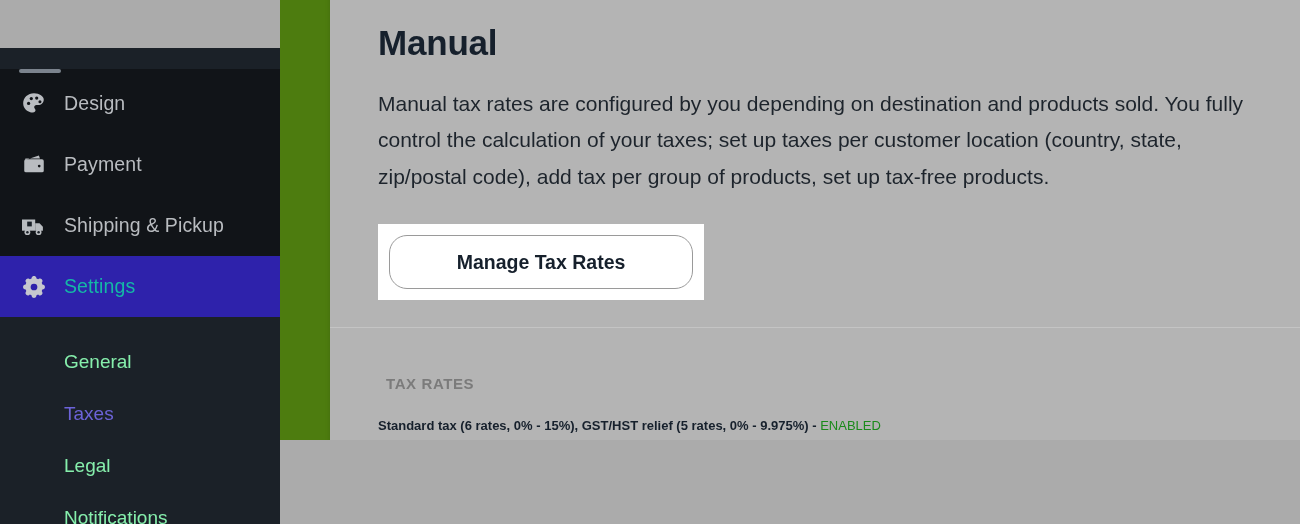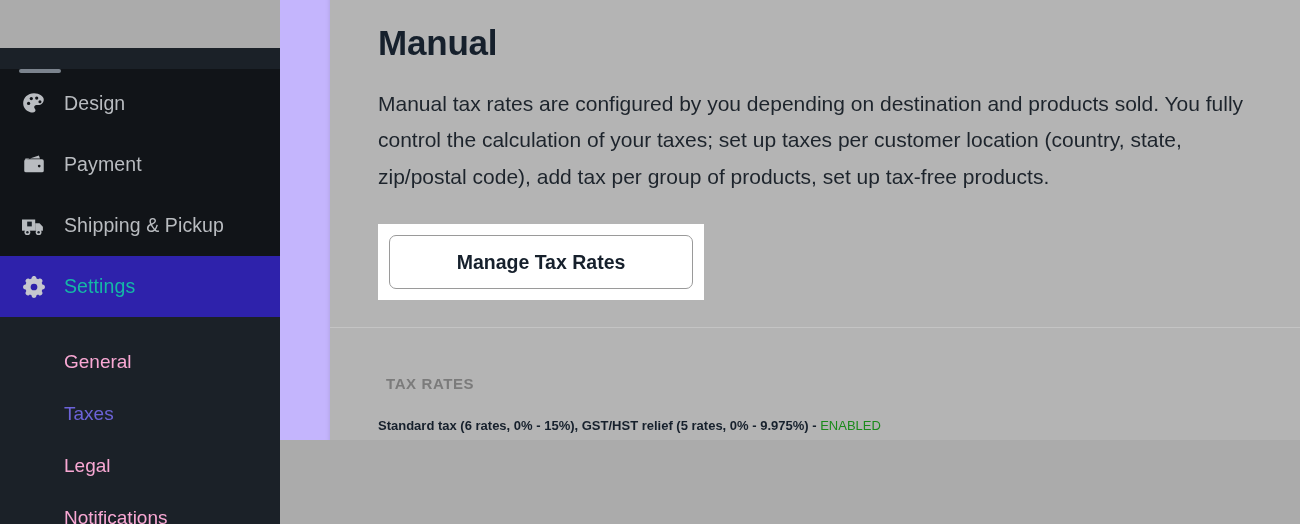--- a/index.html
+++ b/index.html
@@ -77,32 +77,32 @@
   }
   .sub-item {
     height: 52px;
     display: flex;
     align-items: center;
     padding-left: 64px;
     box-sizing: border-box;
     cursor: pointer;
   }
   .sub-label {
-    color: #f9a8d4;
+    color: #86efac;
     font-size: 19px;
     line-height: 1;
   }
   .sub-item.current .sub-label { color: #6c63d8; }
 
   
   .main {
     position: relative;
     flex: 1 1 auto;
     height: 440px;
-    background: #c4b5fd;
+    background: #4d7c0f;
     overflow: hidden;
   }
   .panel {
     position: absolute;
     left: 50px;
     top: -18px;
     width: 970px;
     height: 518px;
     background: #b4b4b4;
     border-radius: 0 0 10px 10px;
@@ -134,21 +134,21 @@
   .btn-highlight {
     margin-top: 28px;
     background: #ffffff;
     padding: 11px 11px;
     display: inline-block;
   }
   .btn {
     display: block;
     background: #ffffff;
     border: 1px solid #9a9a9a;
-    border-radius: 7px;
+    border-radius: 18px;
     width: 304px;
     height: 54px;
     line-height: 52px;
     text-align: center;
     font-size: 19.5px;
     font-weight: bold;
     color: #16202c;
     font-family: "Liberation Sans", sans-serif;
     cursor: pointer;
     box-sizing: border-box;

